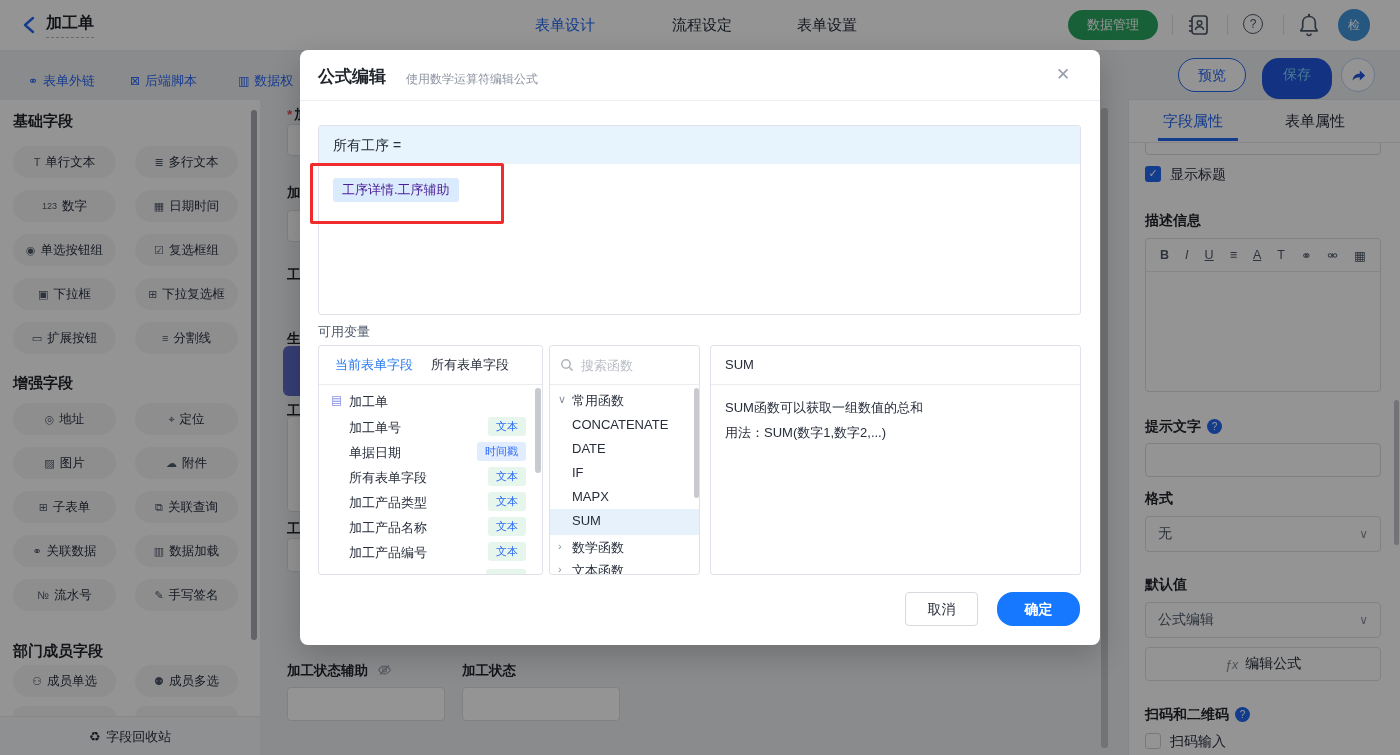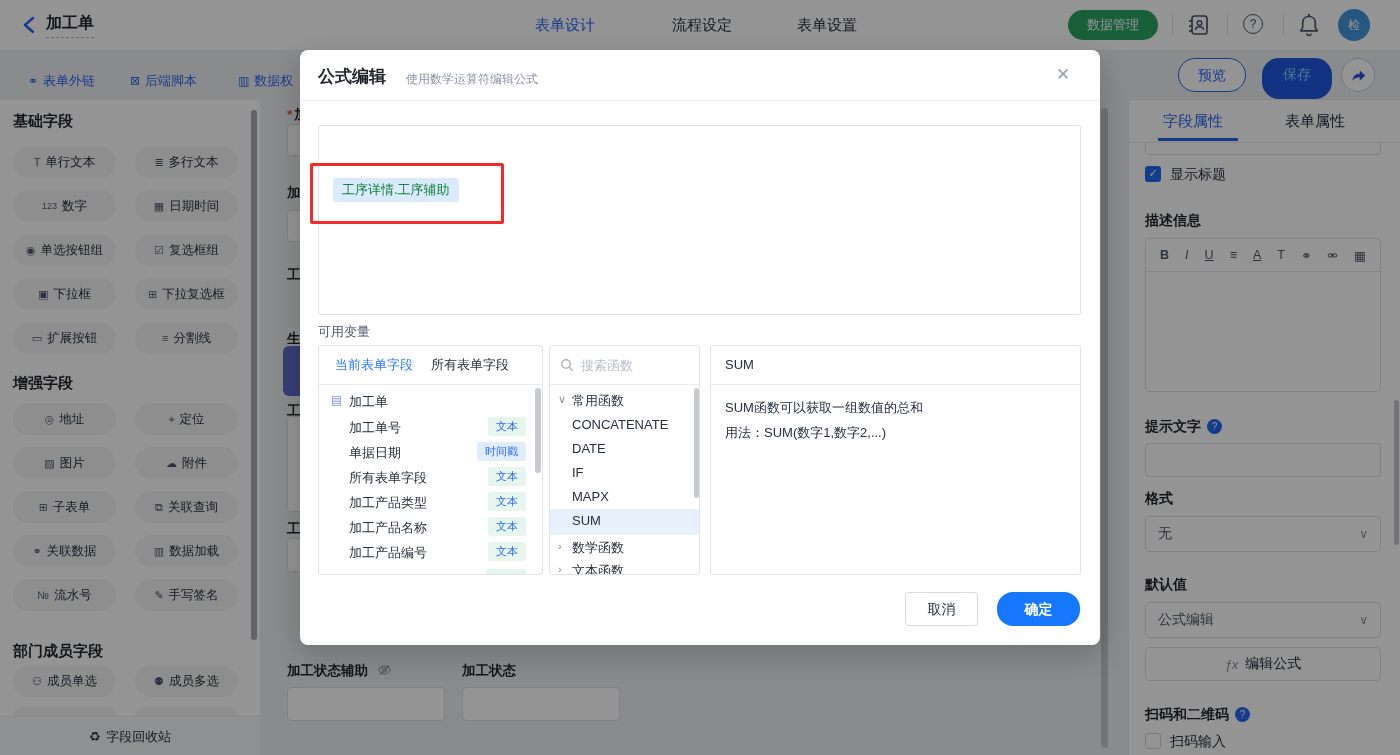--- a/index.html
+++ b/index.html
@@ -54,21 +54,21 @@
   .fxbtn .fx{color:#86909c;font-style:italic;font-size:13px;}
   
   .overlay{left:0;top:0;width:1400px;height:755px;background:rgba(0,0,0,0.42);z-index:40;}
   .modal{left:300px;top:50px;width:800px;height:595px;background:#fff;border-radius:8px;box-shadow:0 10px 30px rgba(0,0,0,.2);z-index:50;}
   .m-title{left:18px;top:15px;font-size:17px;font-weight:bold;color:#1f2329;}
   .m-sub{left:106px;top:21px;font-size:12px;color:#8d93a1;}
   .m-close{left:756px;top:14px;font-size:17px;color:#9aa0ab;}
   .m-header-line{left:0;top:50px;width:800px;height:1px;background:#ebedf0;}
   .formula-box{left:18px;top:75px;width:763px;height:190px;border:1px solid #dfe2e8;border-radius:3px;box-sizing:border-box;background:#fff;}
   .formula-head{left:0;top:0;width:761px;height:38px;background:#e7f3fd;font-size:14px;color:#272e3b;line-height:38px;padding-left:14px;box-sizing:border-box;border-radius:2px 2px 0 0;}
-  .token{display:inline-block;background:#d9ebfd;color:#15803d;font-size:13px;padding:3px 9px;border-radius:3px;}
+  .token{display:inline-block;background:#d9ebfd;color:#4c1d95;font-size:13px;padding:3px 9px;border-radius:3px;}
   .annotation{left:310px;top:163px;width:188px;height:55px;border:3px solid #f02b2b;border-radius:2px;z-index:60;}
   .p-label{font-size:13px;color:#4e5969;}
   .panel{border:1px solid #dfe2e8;border-radius:3px;box-sizing:border-box;background:#fff;overflow:hidden;}
   .panel-tabs{height:38px;border-bottom:1px solid #ebedf0;display:flex;align-items:center;gap:18px;padding-left:16px;font-size:13px;}
   .vrow{position:absolute;left:0;width:100%;height:25px;font-size:13px;color:#272e3b;}
   .vname{position:absolute;left:30px;top:3px;}
   .badge{position:absolute;right:16px;top:1px;font-size:11px;color:#2d6af6;padding:2px 8px;border-radius:3px;}
   .badge[data-variant="green"]{background:#e6f6ed;}
   .badge[data-variant="blue"]{background:#e2ecff;}
   .frow{position:absolute;left:0;width:100%;height:24px;font-size:13px;color:#272e3b;}
@@ -307,20 +307,21 @@
 
   <div class="abs overlay"></div>
 
   <div class="abs modal">
     <div class="abs m-title">公式编辑</div>
     <div class="abs m-sub">使用数学运算符编辑公式</div>
     <div class="abs m-close">✕</div>
     <div class="abs m-header-line"></div>
 
     <div class="abs formula-box">
+      <div class="abs formula-head">所有工序 =</div>
       <span class="abs token" style="left:14px;top:52px;">工序详情.工序辅助</span>
     </div>
 
     <div class="abs p-label" style="left:18px;top:273px;">可用变量</div>
     <div class="abs p-label" style="left:249px;top:273px;margin-top:44px;">函数</div>
 
     <div class="abs panel" style="left:18px;top:295px;width:225px;height:230px;">
       <div class="panel-tabs">
         <span style="color:#2d7cf3;">当前表单字段</span>
         <span style="color:#272e3b;">所有表单字段</span>

